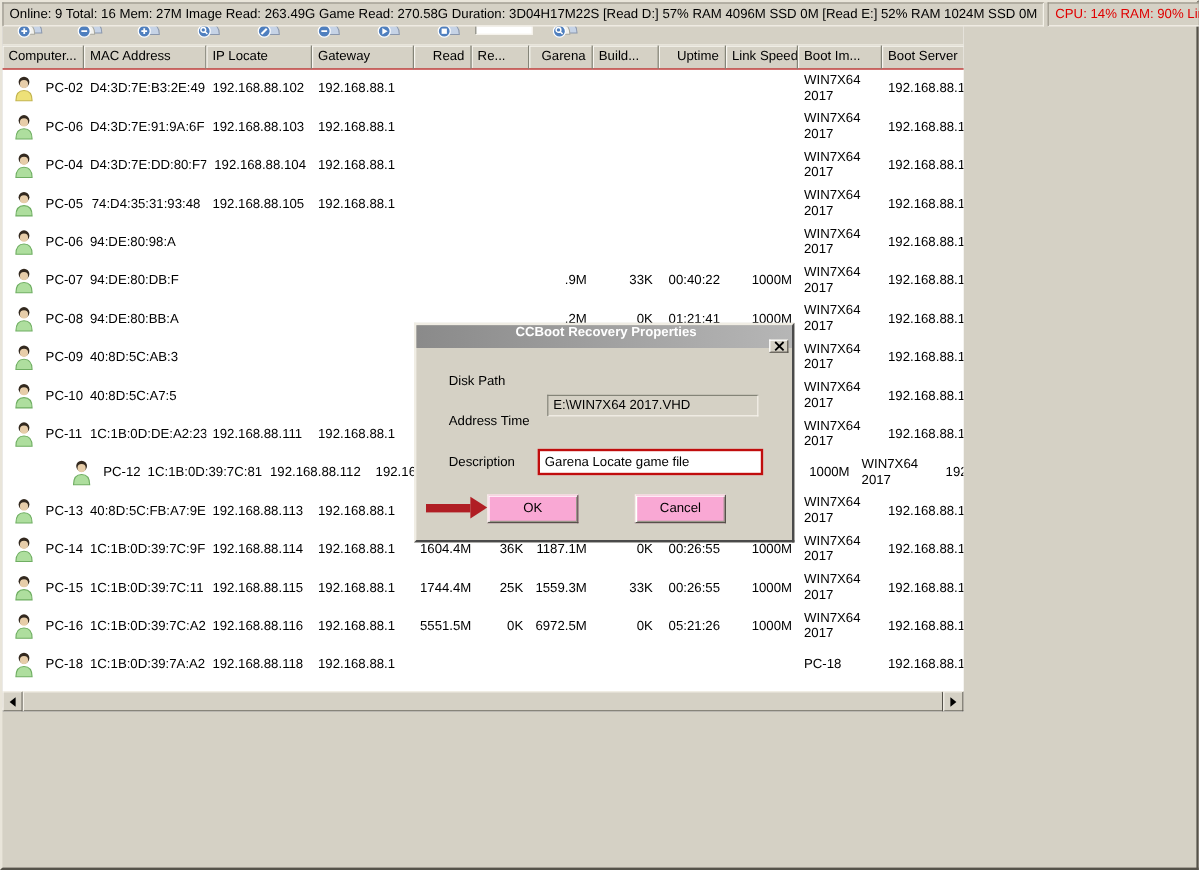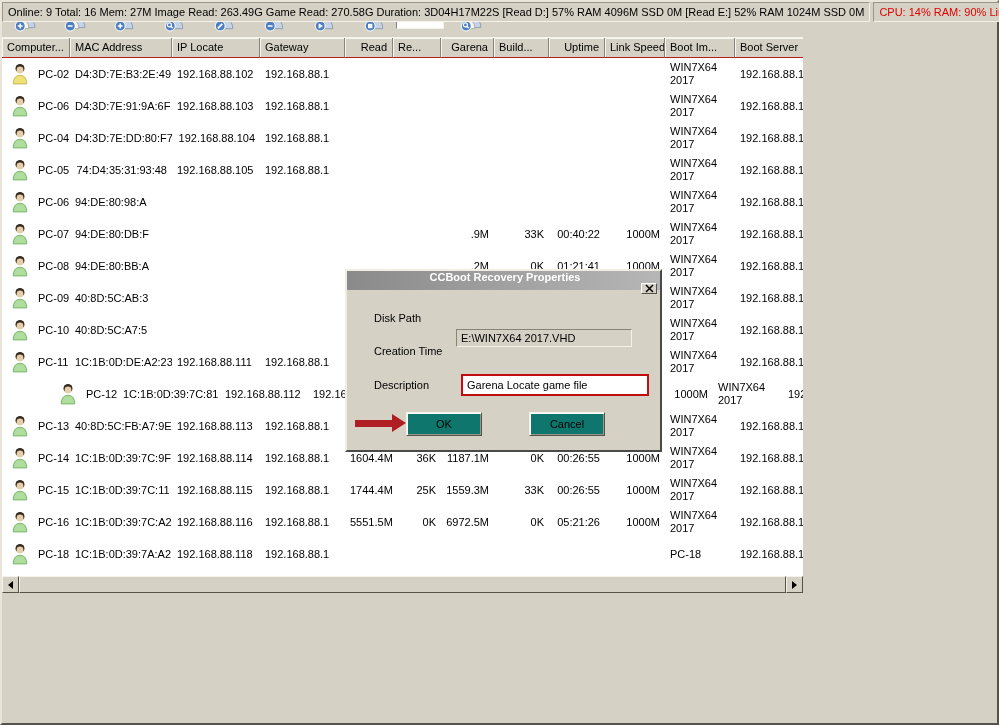--- a/index.html
+++ b/index.html
@@ -84,22 +84,22 @@
   
   .dialog { position:absolute; left:343px; top:267px; width:317px; height:183px; background:#d5d1c5;
     border:2px solid; border-color:#f0ede4 #4a4a4a #4a4a4a #f0ede4; z-index:20; }
   .dialog-title { height:19px; background:linear-gradient(90deg,#8a8a8a,#b6b6b6); color:#fff; font-weight:bold;
     display:flex; align-items:center; padding:0 3px 0 6px;flex-direction:column; }
   .dlg-close { margin-left:auto; width:16px; height:14px; background:#d5d1c5; border:1px solid; border-color:#fff #55524a #55524a #fff;
     display:flex; align-items:center; justify-content:center; padding:0; }
   .f-label { position:absolute; left:27px; }
   .f-input { position:absolute; left:109px; width:176px; height:18px; border:1px solid; border-color:#848478 #f5f2ea #f5f2ea #848478;
     background:#d5d1c5; padding:0 4px; }
-  .f-input.desc { left:114px; width:188px; height:22px; background:#fff; border:2px solid #c00d0d; }
-  .dlg-btn { position:absolute; top:141px; width:76px; height:24px; background:#0f766e;
+  .f-input.desc { left:101px; width:188px; height:22px; background:#fff; border:2px solid #c00d0d; }
+  .dlg-btn { position:absolute; top:141px; width:76px; height:24px; background:#f9a8d4;
     border:1px solid; border-color:#f5f2ea #55524a #55524a #f5f2ea; box-shadow:inset 1px 1px 0 #fff, inset -1px -1px 0 #9a968a; }
   .arrow { position:absolute; top:149px; left:8px; width:37px; height:7px; background:#b01e24; }
   .arrow::after { content:""; position:absolute; left:37px; top:-6px; width:0; height:0;
     border-left:14px solid #b01e24; border-top:9.5px solid transparent; border-bottom:9.5px solid transparent; }
 </style>
 </head>
 <body>
 
 <div class="window">
 
@@ -868,21 +868,21 @@
     <div class="dialog-title">
       <span>CCBoot Recovery Properties</span>
       <button class="dlg-close">
           <svg width="9" height="9" viewBox="0 0 9 9">
             <path d="M1 1 L8 8 M8 1 L1 8" stroke="#000" stroke-width="1.5"></path>
           </svg>
         </button>
     </div>
     <label class="f-label" style="top:41px">Disk Path</label>
     <input class="f-input" style="top: 38px; margin-top: 20px;" readonly="" value="E:\WIN7X64 2017.VHD">
-    <label class="f-label" style="top:74px">Creation Time</label>
+    <label class="f-label" style="top:74px">Address Time</label>
     <label class="f-label" style="top:108px">Description</label>
     <input class="f-input desc" style="top: 103px;" value="Garena Locate game file">
     <button class="dlg-btn" style="left:59px">OK</button>
     <button class="dlg-btn" style="left:182px">Cancel</button>
     <div class="arrow"></div>
   </div>
 
 </div>
 
 </body></html>

